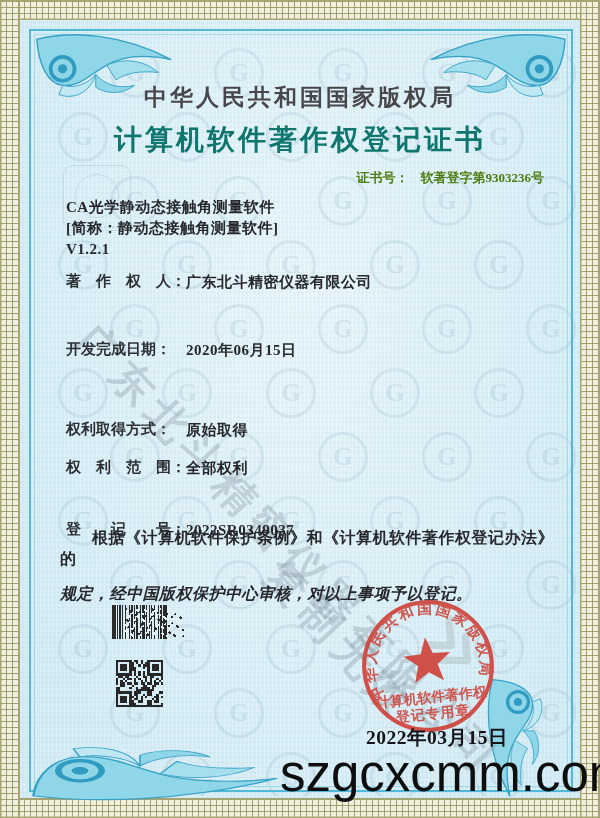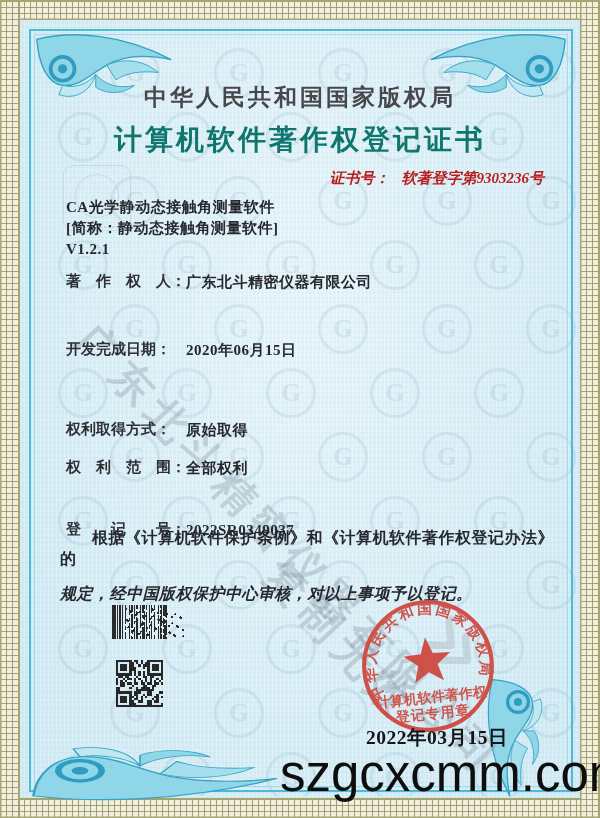--- a/index.html
+++ b/index.html
@@ -64,21 +64,21 @@
     transform:rotate(47deg);transform-origin:0 0;}
   .wm-chevron{left:474px;top:576px;font-size:105px;font-weight:400;
     color:rgba(148,158,166,.30);transform:rotate(43deg);transform-origin:0 0;
     font-family:"DejaVu Sans",sans-serif;}
   
   .authority{position:absolute;left:0;right:0;top:82px;text-align:center;z-index:5;
     font-size:23px;letter-spacing:3px;font-weight:600;color:#46464b;}
   .main-title{position:absolute;left:0;right:0;top:121px;text-align:center;z-index:5;
     font-size:28px;letter-spacing:3px;font-weight:700;color:#0f766e;}
   .cert-no-line{position:absolute;right:56px;top:169px;z-index:5;
-    font-size:15px;font-weight:700;color:#b91c1c;font-style:italic;}
+    font-size:13px;font-weight:700;color:#4d7c0f;}
   .cert-no-line .lbl{margin-right:12px;}
   
   .field-row{position:absolute;left:66px;z-index:5;display:flex;align-items:flex-start;}
   .field-label{width:120px;flex:none;font-size:15px;font-weight:700;color:#2d2f35;}
   .field-value{font-size:15px;font-weight:600;color:#26282e;letter-spacing:.5px;line-height:21px;}
   .r-name{top:197px}.r-author{top:272px}.r-dev{top:340px}.r-pub{top:380px}
   .r-acq{top:420px}.r-scope{top:458px}.r-reg{top:520px}
   
   .statement{position:absolute;left:60px;width:500px;top:528px;z-index:5;
     font-size:16px;font-weight:600;color:#26282e;letter-spacing:.5px;}

